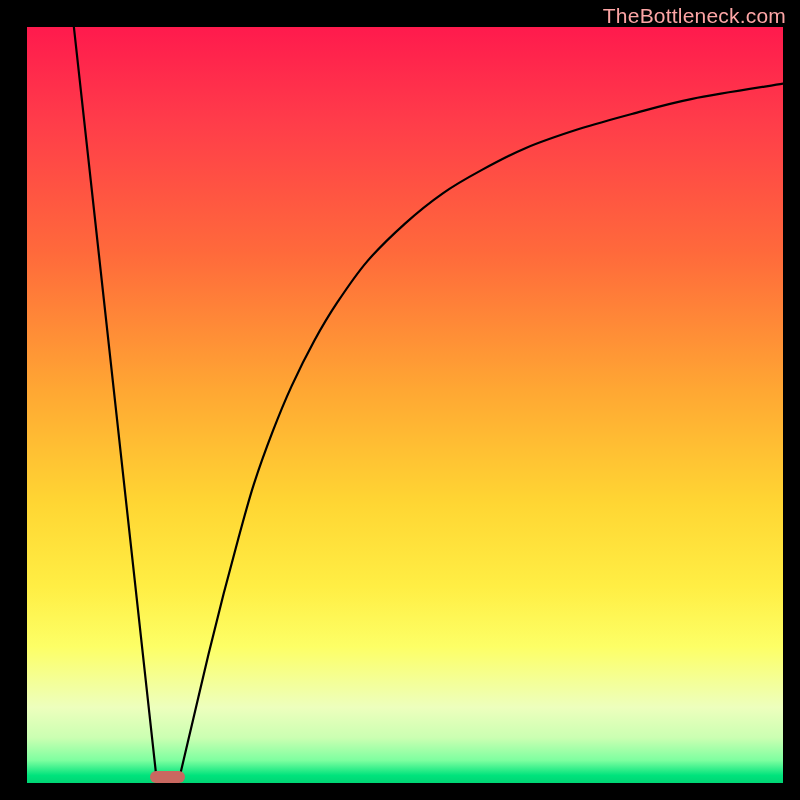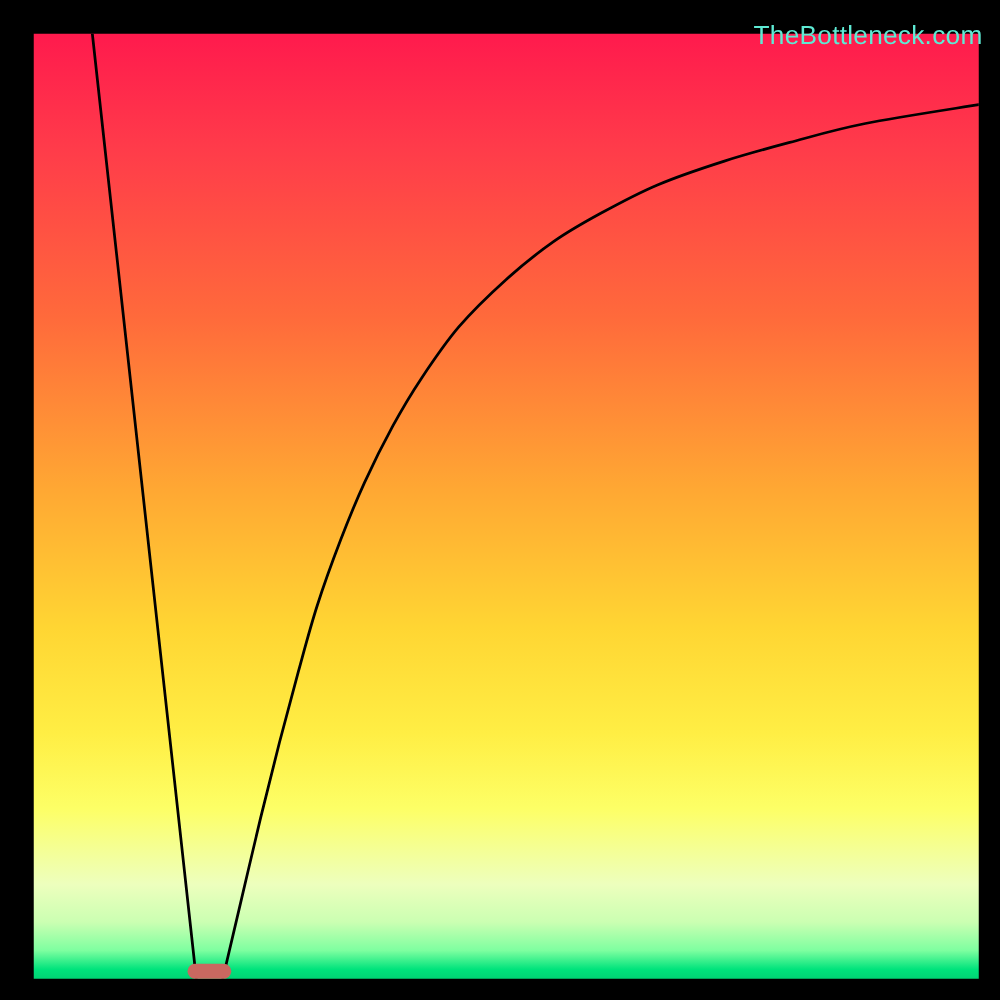--- a/index.html
+++ b/index.html
@@ -37,26 +37,25 @@
       #cbffb2 94%,
       #7effa0 97%,
       #00e37c 99%,
       #00d474 100%
     );
   }
   .watermark {
     position: absolute;
     top: 4px;
     right: 14px;
-    color: #5eead4;
+    color: #fca5a5;
     font-size: 21px;
     font-weight: 500;
     letter-spacing: 0.2px;
     user-select: none;
-    margin-top: 13px;
   }
   .curve-svg {
     position: absolute;
     left: 0;
     top: 0;
     width: 756px;
     height: 756px;
     display: block;
   }
   .marker {

